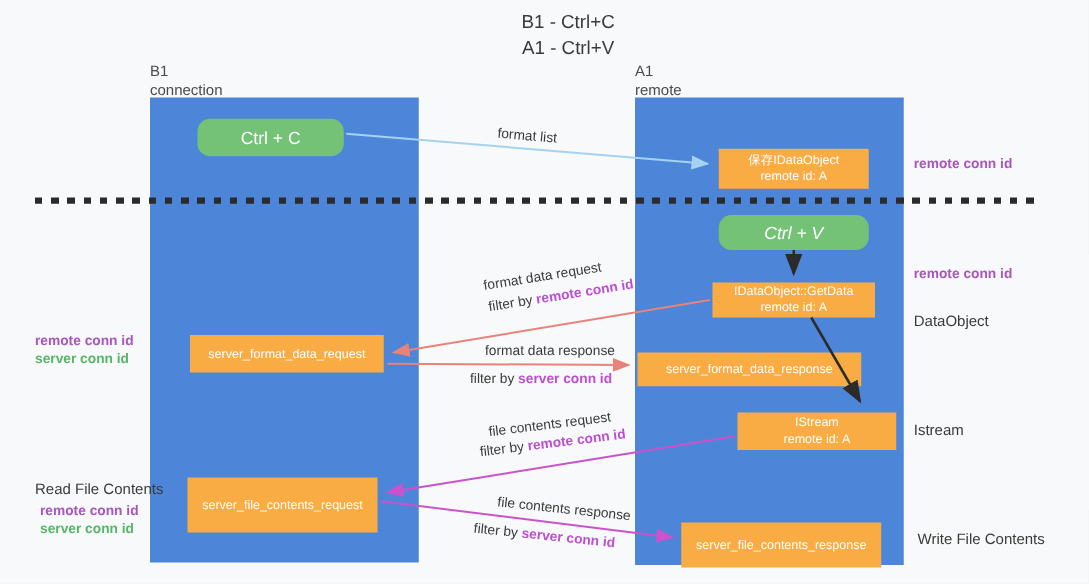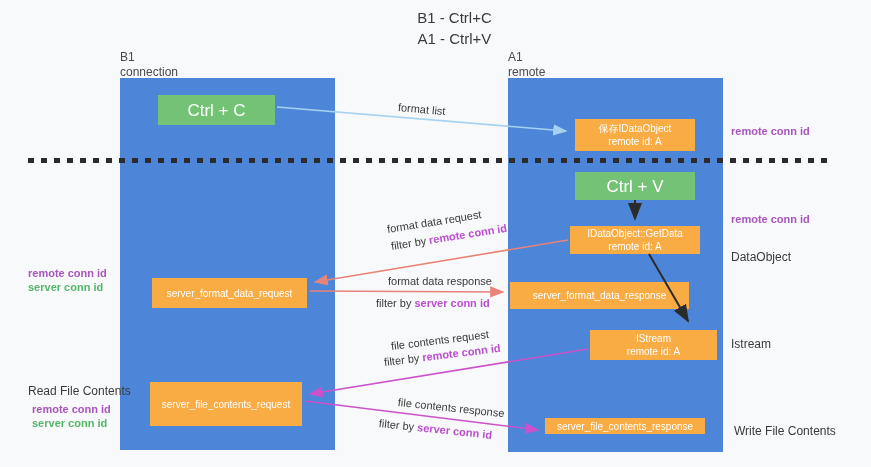--- a/index.html
+++ b/index.html
@@ -16,21 +16,21 @@
     font-size:15px;line-height:21px;color:#3a3a3a;top:7px;padding-left:19px;
   }
   .col-header{
     font-size:12px;line-height:15px;color:#4a4a4a;top:50px;
   }
   .lifeline{background:var(--lifeline-blue,#4d86d8);}
   .box{
     display:flex;flex-direction:column;align-items:center;justify-content:center;
     color:#fff;text-align:center;line-height:13px;white-space:nowrap;
   }
-  .box.green{background:var(--box-green,#74c276);font-size:17px;}
+  .box.green{background:var(--box-green,#74c276);font-size:14px;border-radius:10px;}
   .box.orange{background:var(--box-orange,#f9ab44);font-size:10px;}
   .dashed-line{
     left:28px;top:158px;width:805px;height:5px;
     background:repeating-linear-gradient(90deg,var(--arrow-black,#333) 0 6px,transparent 6px 13px);
   }
   .flow-label{font-size:11px;color:#3a3a3a;white-space:nowrap;transform-origin:left center;}
   .side-label{font-size:12px;color:#3a3a3a;white-space:nowrap;}
   .id-label{font-size:11px;font-weight:bold;line-height:14px;white-space:nowrap;}
   .purple{color:var(--text-purple,#a855bd);}
   .green-text{color:var(--text-green,#56b668);}
@@ -66,46 +66,46 @@
   </div>
 
   <div class="abs lifeline" style="left:120px;top:78px;width:215px;height:372px;"></div>
   <div class="abs lifeline" style="left:508px;top:78px;width:215px;height:374px;"></div>
 
   <div class="abs dashed-line"></div>
 
   <div class="abs box green" style="left:158px;top:95px;width:117px;height:30px;">
     <div>Ctrl + C</div>
   </div>
-  <div class="abs box orange" style="left:152px;top:268px;width:155px;height:30px;margin-top:10px;">
+  <div class="abs box orange" style="left:152px;top:268px;width:155px;height:30px;">
     <div>server_format_data_request</div>
   </div>
   <div class="abs box orange" style="left:150px;top:382px;width:152px;height:44px;">
     <div>server_file_contents_request</div>
   </div>
 
   <div class="abs box orange" style="left:575px;top:119px;width:120px;height:32px;">
     <div>保存IDataObject</div>
     <div>remote id: A</div>
   </div>
-  <div class="abs box green" style="left:575px;top:172px;width:120px;height:28px;">
+  <div class="abs box green" style="left:575px;top:172px;width:120px;height:28px;font-style:italic;">
     <div>Ctrl + V</div>
   </div>
   <div class="abs box orange" style="left:570px;top:226px;width:130px;height:28px;">
     <div>IDataObject::GetData</div>
     <div>remote id: A</div>
   </div>
   <div class="abs box orange" style="left:510px;top:282px;width:179px;height:27px;">
     <div>server_format_data_response</div>
   </div>
   <div class="abs box orange" style="left:590px;top:330px;width:127px;height:30px;">
     <div>IStream</div>
     <div>remote id: A</div>
   </div>
-  <div class="abs box orange" style="left:545px;top:418px;width:160px;height:16px;">
+  <div class="abs box orange" style="left:545px;top:418px;width:160px;height:36px;">
     <div>server_file_contents_response</div>
   </div>
 
   <svg class="overlay" width="871" height="467" viewBox="0 0 871 467">
     <defs>
       <marker id="arrBlue" markerWidth="10" markerHeight="8" refX="8" refY="3.5" orient="auto">
         <path class="mk-blue" d="M0,0 L9,3.5 L0,7 Z" fill="#a5d2f0"></path>
       </marker>
       <marker id="arrBlack" markerWidth="10" markerHeight="8" refX="8" refY="3.5" orient="auto">
         <path class="mk-black" d="M0,0 L9,3.5 L0,7 Z" fill="#2b2b2b"></path>

